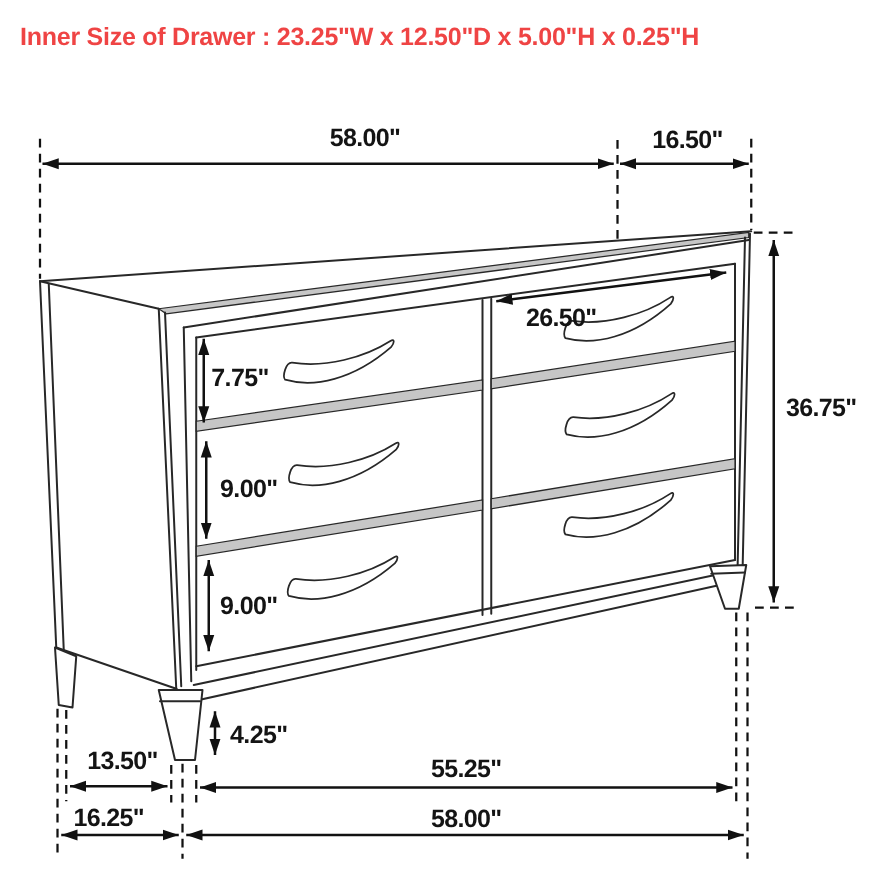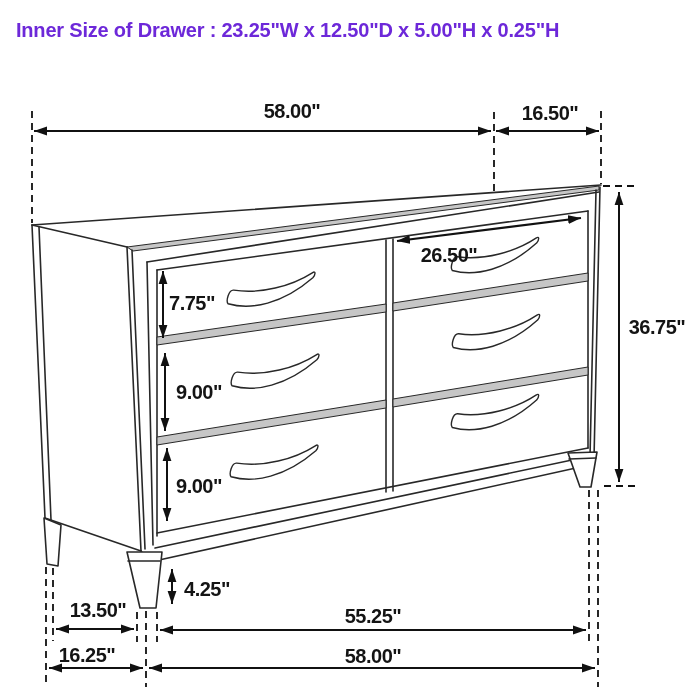--- a/index.html
+++ b/index.html
@@ -6,21 +6,21 @@
   body {
     width:700px; height:700px;
     background:#ffffff;
     font-family:"Liberation Sans", sans-serif;
     position:relative;
     overflow:hidden;
   }
   .stage { position:absolute; left:0; top:0; width:700px; height:700px; }
   .title {
     position:absolute; left:16px; top:19px;
-    font-size:20px; font-weight:bold; color:#6d28d9;
+    font-size:20px; font-weight:bold; color:#ef4444;
     letter-spacing:-0.2px; white-space:nowrap;
   }
   .dim {
     position:absolute; transform:translate(-50%,-50%);
     font-size:20px; font-weight:bold; color:#141414;
     letter-spacing:-0.5px; white-space:nowrap;
   }
   svg .dw   { stroke:#282828; stroke-width:1.6; fill:none; stroke-linejoin:round; stroke-linecap:round; }
   svg .band { fill:#c6c6c6; stroke:#282828; stroke-width:1; }
   svg .wfill{ fill:#ffffff; stroke:#282828; stroke-width:1.6; stroke-linejoin:round; }

